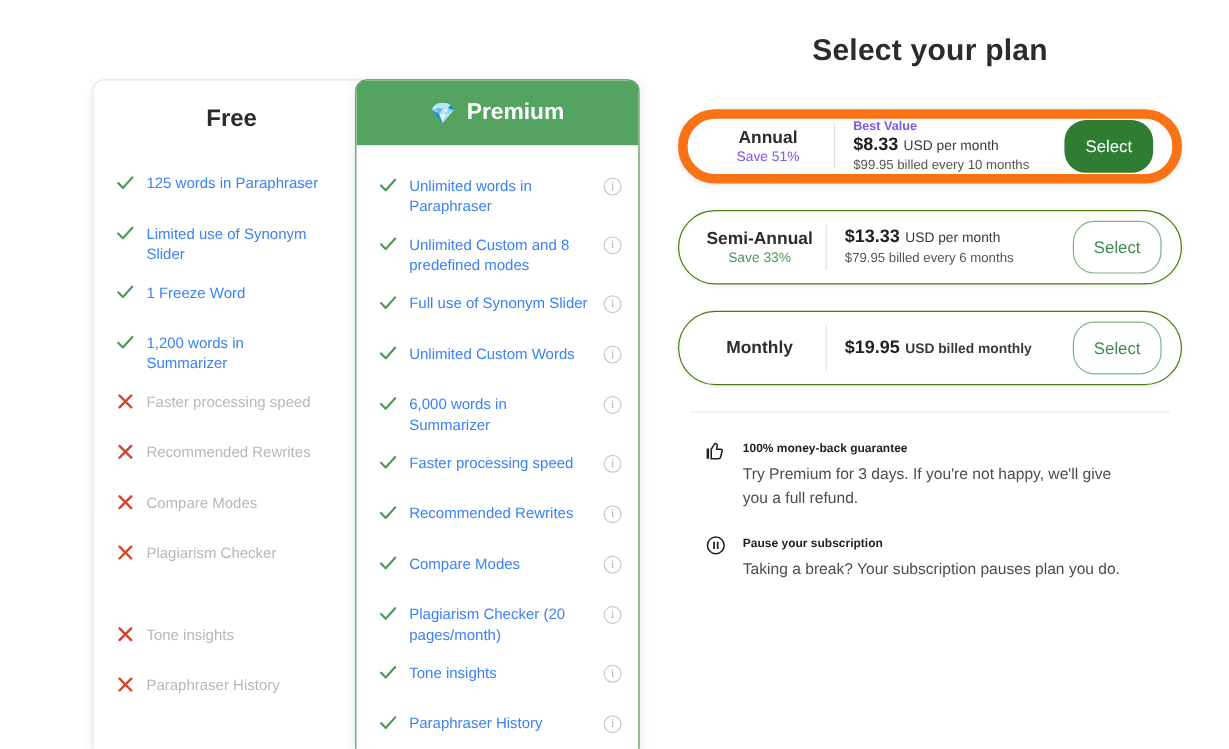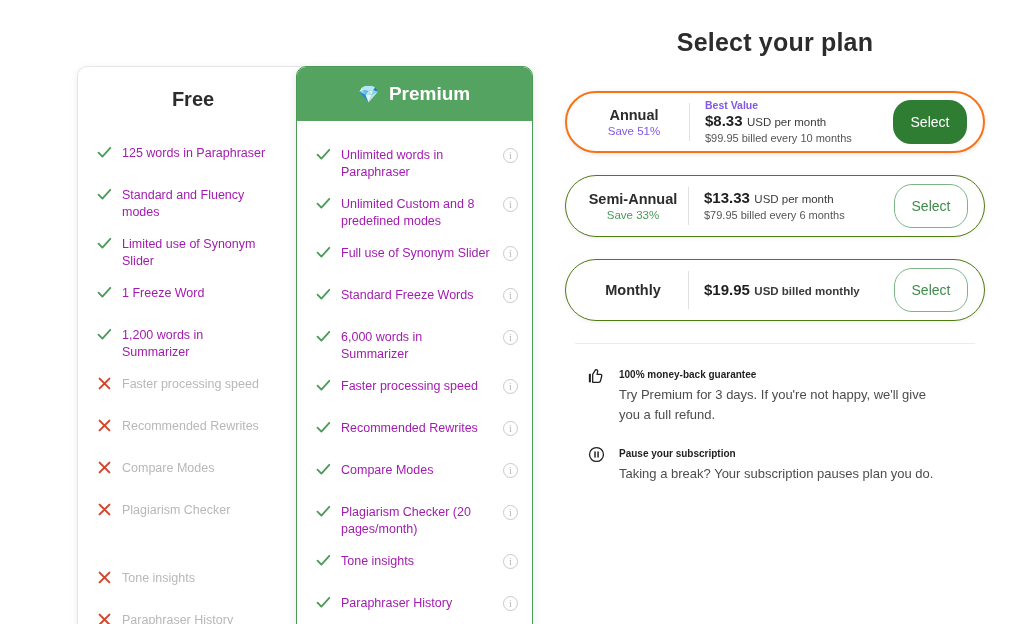--- a/index.html
+++ b/index.html
@@ -62,21 +62,21 @@
   .feat-prem  { margin-top: 16px; }
   .feat.gap-extra { margin-top: 42px; }
   .feat.first { margin-top: 26px; }
 
   .mark {
     flex: 0 0 auto; width: 16px; margin-right: 10px;
     display: flex; justify-content: center; align-items: flex-start;
     padding-top: 1px;
   }
   .feat-text {
-    font-size: 12.5px; line-height: 16.5px; color: #a21caf;
+    font-size: 12.5px; line-height: 16.5px; color: #3b82f6;
     max-width: 150px;
   }
   .feat-text.muted { color: #b8b8b8; }
   .info {
     flex: 0 0 auto; margin-left: auto;
     width: 15px; height: 15px; border-radius: 50%;
     border: 1px solid #c9c9c9; color: #b4b4b4;
     font-size: 10px; line-height: 13px; text-align: center;
     font-family: "Liberation Serif", serif;
     margin-top: 1px;
@@ -94,21 +94,21 @@
   .plan {
     position: relative;
     display: flex; align-items: center;
     height: 62px;
     border-radius: 34px;
     background: #fff;
     border: 1px solid #4d7c0f;
     box-shadow: 0 1px 4px rgba(0,0,0,0.07);
     margin-bottom: 22px;
   }
-  .plan.selected { border: 2px solid #f97316; box-shadow: 0 1px 5px rgba(0,0,0,0.10); }
+  .plan.selected { border: 8px solid #f97316; box-shadow: 0 1px 5px rgba(0,0,0,0.10); }
 
   .plan-name {
     width: 122px; text-align: center; padding-left: 12px;
   }
   .plan-name .pn { font-size: 14.5px; font-weight: 700; color: #2c2c2c; }
   .plan-name .ps { font-size: 11.5px; margin-top: 2px; }
   .ps.purple { color: #8257e6; }
   .ps.green  { color: #4b9a58; }
 
   .plan-sep { width: 1px; height: 38px; background: #e0e0e0; }
@@ -160,28 +160,20 @@
               </svg>
             </span>
             <span class="feat-text">125 words in Paraphraser</span>
           </div>
           <div class="feat feat-free">
             <span class="mark">
               <svg width="15" height="13" viewBox="0 0 15 13">
                 <path d="M1.5 6.6 L5.4 10.6 L13.3 1.8" fill="none" stroke="#4b9a58" stroke-width="1.8" stroke-linecap="round" stroke-linejoin="round"></path>
               </svg>
             </span>
-            <span class="feat-text">Standard and Fluency modes</span>
-          </div>
-          <div class="feat feat-free">
-            <span class="mark">
-              <svg width="15" height="13" viewBox="0 0 15 13">
-                <path d="M1.5 6.6 L5.4 10.6 L13.3 1.8" fill="none" stroke="#4b9a58" stroke-width="1.8" stroke-linecap="round" stroke-linejoin="round"></path>
-              </svg>
-            </span>
             <span class="feat-text">Limited use of Synonym Slider</span>
           </div>
           <div class="feat feat-free">
             <span class="mark">
               <svg width="15" height="13" viewBox="0 0 15 13">
                 <path d="M1.5 6.6 L5.4 10.6 L13.3 1.8" fill="none" stroke="#4b9a58" stroke-width="1.8" stroke-linecap="round" stroke-linejoin="round"></path>
               </svg>
             </span>
             <span class="feat-text">1 Freeze Word</span>
           </div>
@@ -276,21 +268,21 @@
             </span>
             <span class="feat-text">Full use of Synonym Slider</span>
             <span class="info">i</span>
           </div>
           <div class="feat feat-prem">
             <span class="mark">
               <svg width="15" height="13" viewBox="0 0 15 13">
                 <path d="M1.5 6.6 L5.4 10.6 L13.3 1.8" fill="none" stroke="#4b9a58" stroke-width="1.8" stroke-linecap="round" stroke-linejoin="round"></path>
               </svg>
             </span>
-            <span class="feat-text">Standard Freeze Words</span>
+            <span class="feat-text">Unlimited Custom Words</span>
             <span class="info">i</span>
           </div>
           <div class="feat feat-prem">
             <span class="mark">
               <svg width="15" height="13" viewBox="0 0 15 13">
                 <path d="M1.5 6.6 L5.4 10.6 L13.3 1.8" fill="none" stroke="#4b9a58" stroke-width="1.8" stroke-linecap="round" stroke-linejoin="round"></path>
               </svg>
             </span>
             <span class="feat-text">6,000 words in Summarizer</span>
             <span class="info">i</span>

